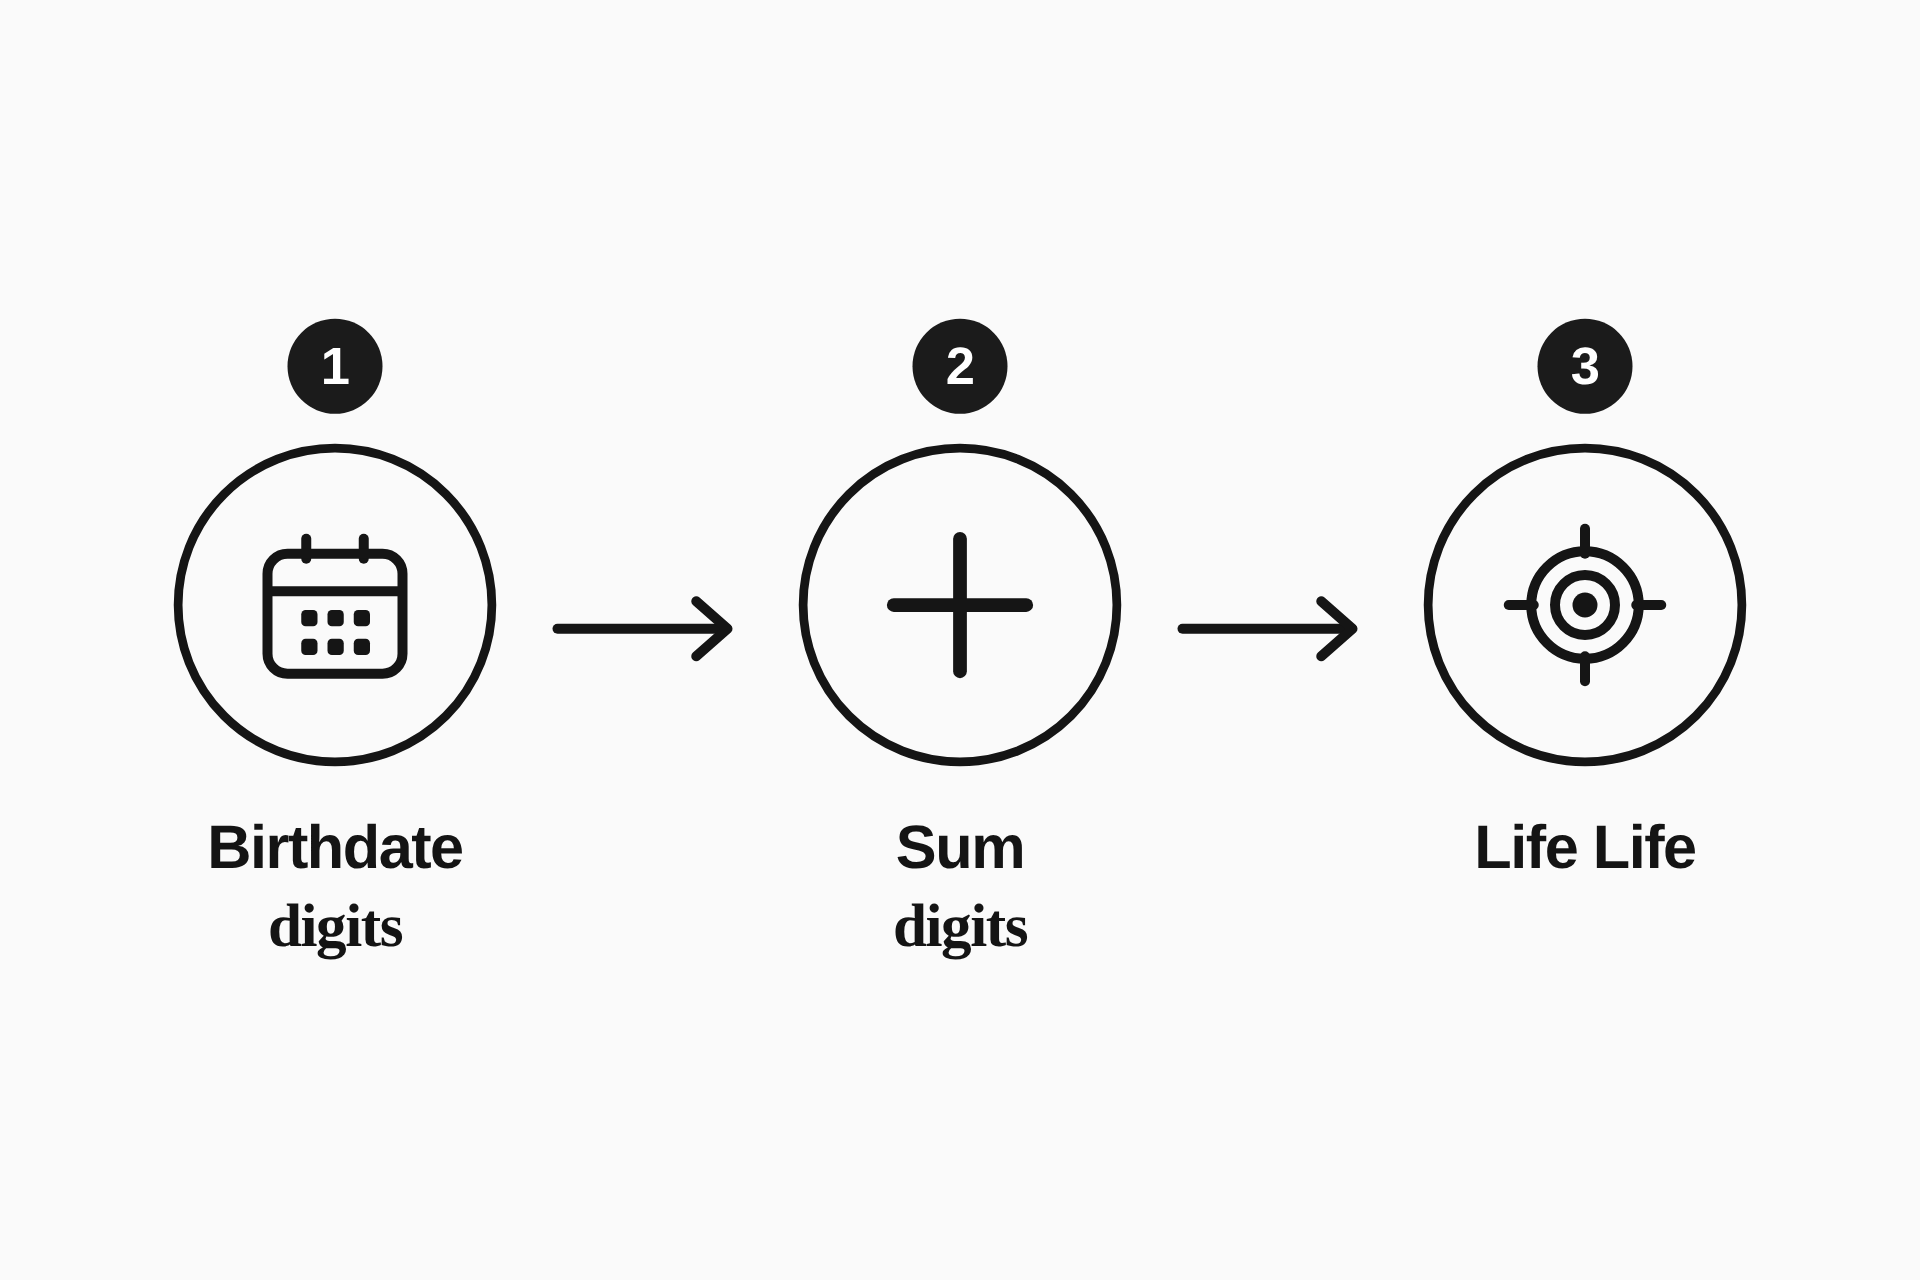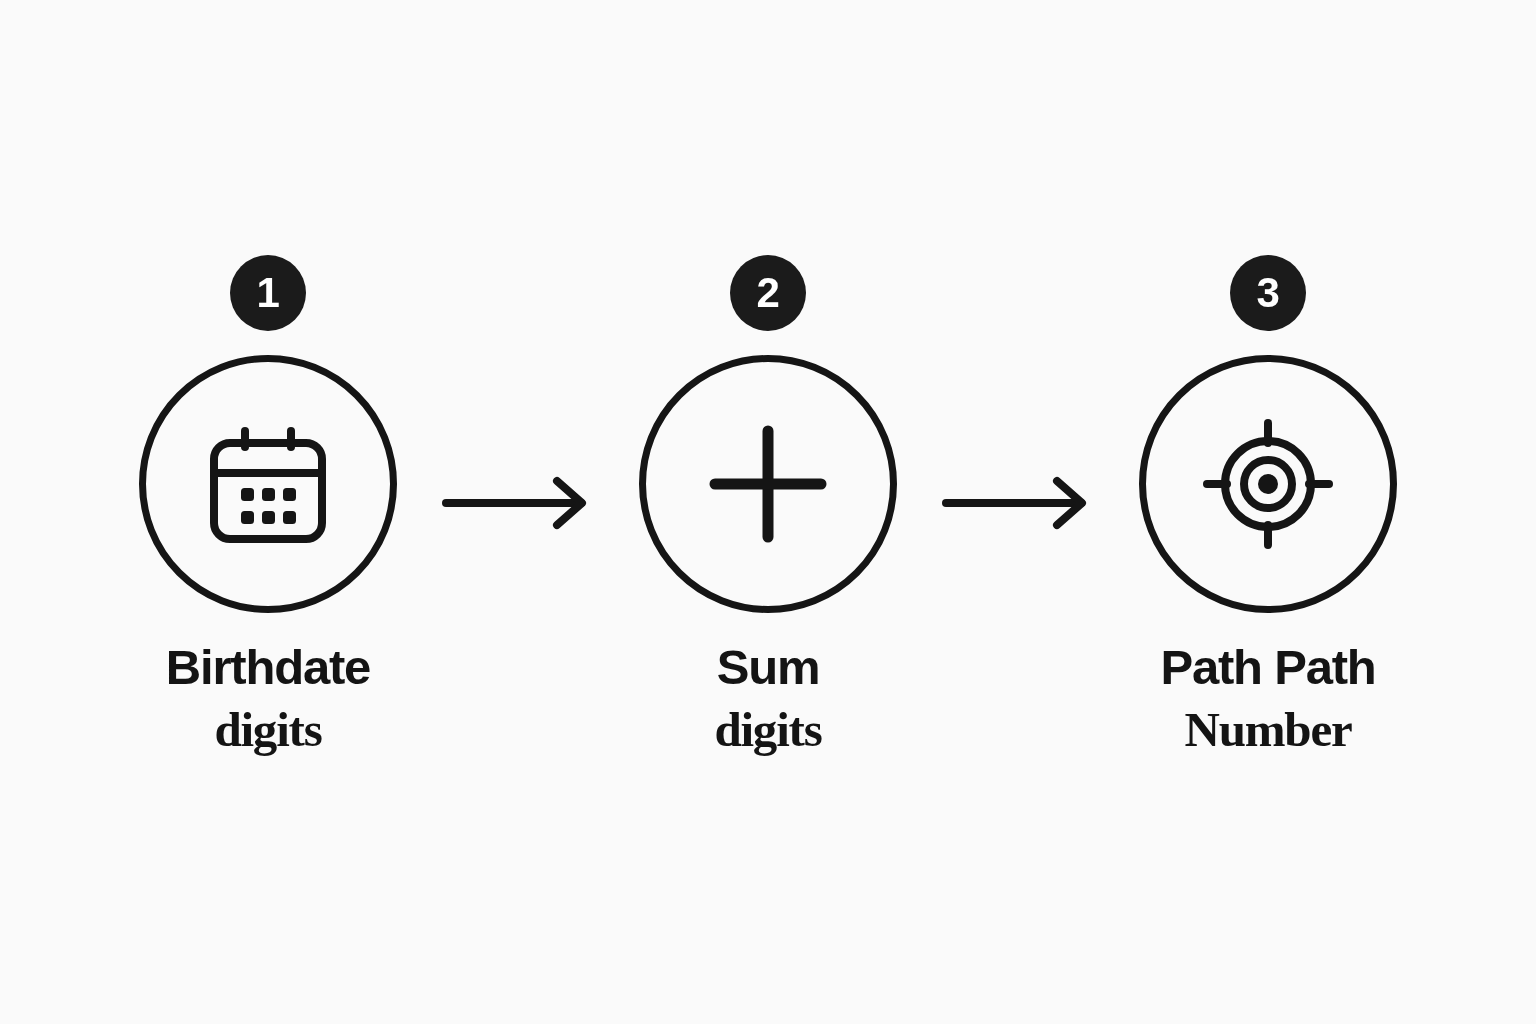--- a/index.html
+++ b/index.html
@@ -48,21 +48,21 @@
     width:258px; height:258px;
     border-radius:50%;
     border:7px solid #151515;
     display:flex;
     align-items:center;
     justify-content:center;
     background:#fafafa;
   }
   .icon-circle svg { display:block; }
   .caption {
-    margin-top:23px;
+    margin-top:34px;
     text-align:center;
     font-size:49px;
     font-weight:bold;
     line-height:1.28;
     color:#141414;
     letter-spacing:-1.2px;
   }
   .caption .l2 { display:block;font-family:Liberation Serif, serif; }
   .arrow {
     position:relative;
@@ -171,20 +171,19 @@
               <circle cx="75" cy="75" r="10" fill="#151515"></circle>
 
               <path d="M75 14 L75 34" stroke="#151515" stroke-width="8" stroke-linecap="round"></path>
               <path d="M75 116 L75 136" stroke="#151515" stroke-width="8" stroke-linecap="round"></path>
               <path d="M14 75 L34 75" stroke="#151515" stroke-width="8" stroke-linecap="round"></path>
               <path d="M116 75 L136 75" stroke="#151515" stroke-width="8" stroke-linecap="round"></path>
             </svg>
           </span>
         </div>
         <div class="caption">
-          <span>Path Path</span>
-          <span class="l2">Number</span>
+          <span>Life Life</span>
         </div>
       </div>
 
     </div>
   </div>
 </div>
 
 </body></html>

